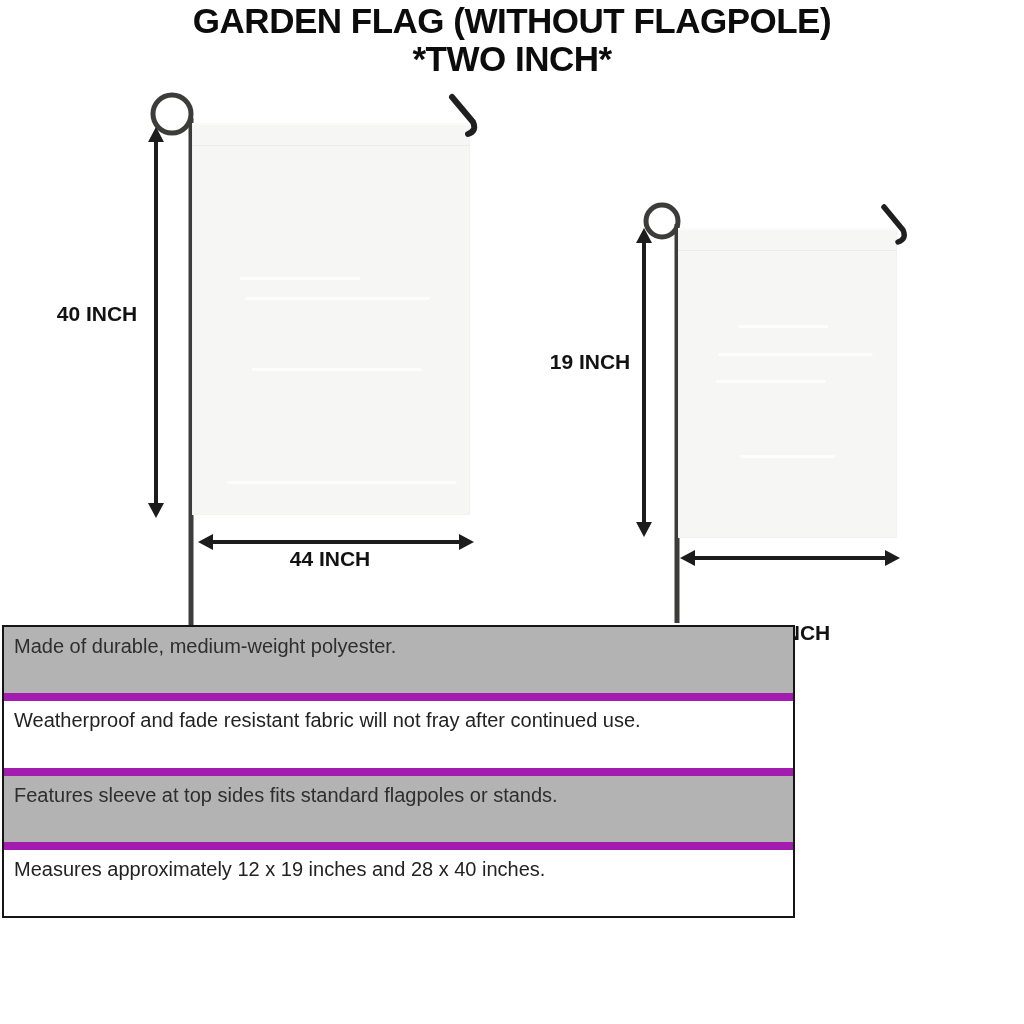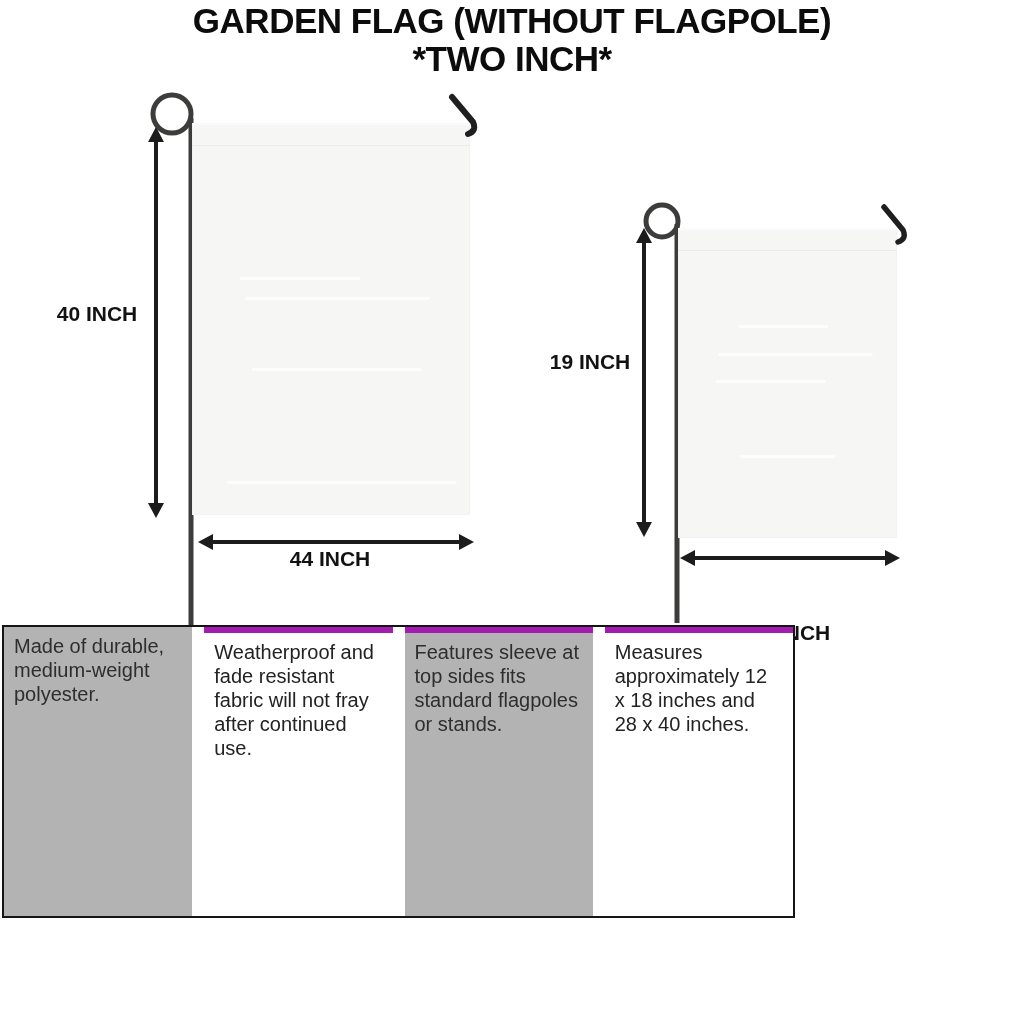--- a/index.html
+++ b/index.html
@@ -38,25 +38,25 @@
     border-top:8px solid transparent;border-bottom:8px solid transparent;
     border-right:15px solid #1c1c1c;}
   .arrow-h::after{content:"";position:absolute;right:0;top:-6px;
     border-top:8px solid transparent;border-bottom:8px solid transparent;
     border-left:15px solid #1c1c1c;}
 
   .dim{position:absolute;font-weight:bold;font-size:21px;color:#121212;text-align:center;}
 
   
   .feature-table{position:absolute;left:2px;top:625px;width:793px;height:293px;
-                 border:2px solid #151515;display:flex;flex-direction:row;
+                 border:2px solid #151515;display:flex;flex-direction:column;
                  box-sizing:border-box;background:#fff;}
   .feature-row{flex:1;box-sizing:border-box;padding:7px 12px 0 10px;
                font-size:20px;color:#2e2e2e;line-height:24px;}
-  .feature-row + .feature-row{border-top:6px solid #a21caf;margin-left:12px;}
+  .feature-row + .feature-row{border-top:8px solid #a21caf;}
   .feature-row.gray{background:#b3b3b3;}
   .feature-row.white{background:#ffffff;color:#232323;}
 </style>
 </head>
 <body>
 
 <div class="canvas">
 
   <div class="title-block">
     <div class="title-line">GARDEN FLAG (WITHOUT FLAGPOLE)</div>
@@ -118,16 +118,16 @@
     <div class="arrow-h" style="left:680px;top:556px;width:220px;">
         <span class="line"></span>
       </div>
     <div class="dim" style="left:722px;top:596px;width:136px;margin-top:25px;">12 INCH</div>
   </div>
 
   <div class="feature-table">
     <div class="feature-row gray">Made of durable, medium-weight polyester.</div>
     <div class="feature-row white">Weatherproof and fade resistant fabric will not fray after continued use.</div>
     <div class="feature-row gray">Features sleeve at top sides fits standard flagpoles or stands.</div>
-    <div class="feature-row white">Measures approximately 12 x 18 inches and 28 x 40 inches.</div>
+    <div class="feature-row white">Measures approximately 12 x 19 inches and 28 x 40 inches.</div>
   </div>
 
 </div>
 
 </body></html>

